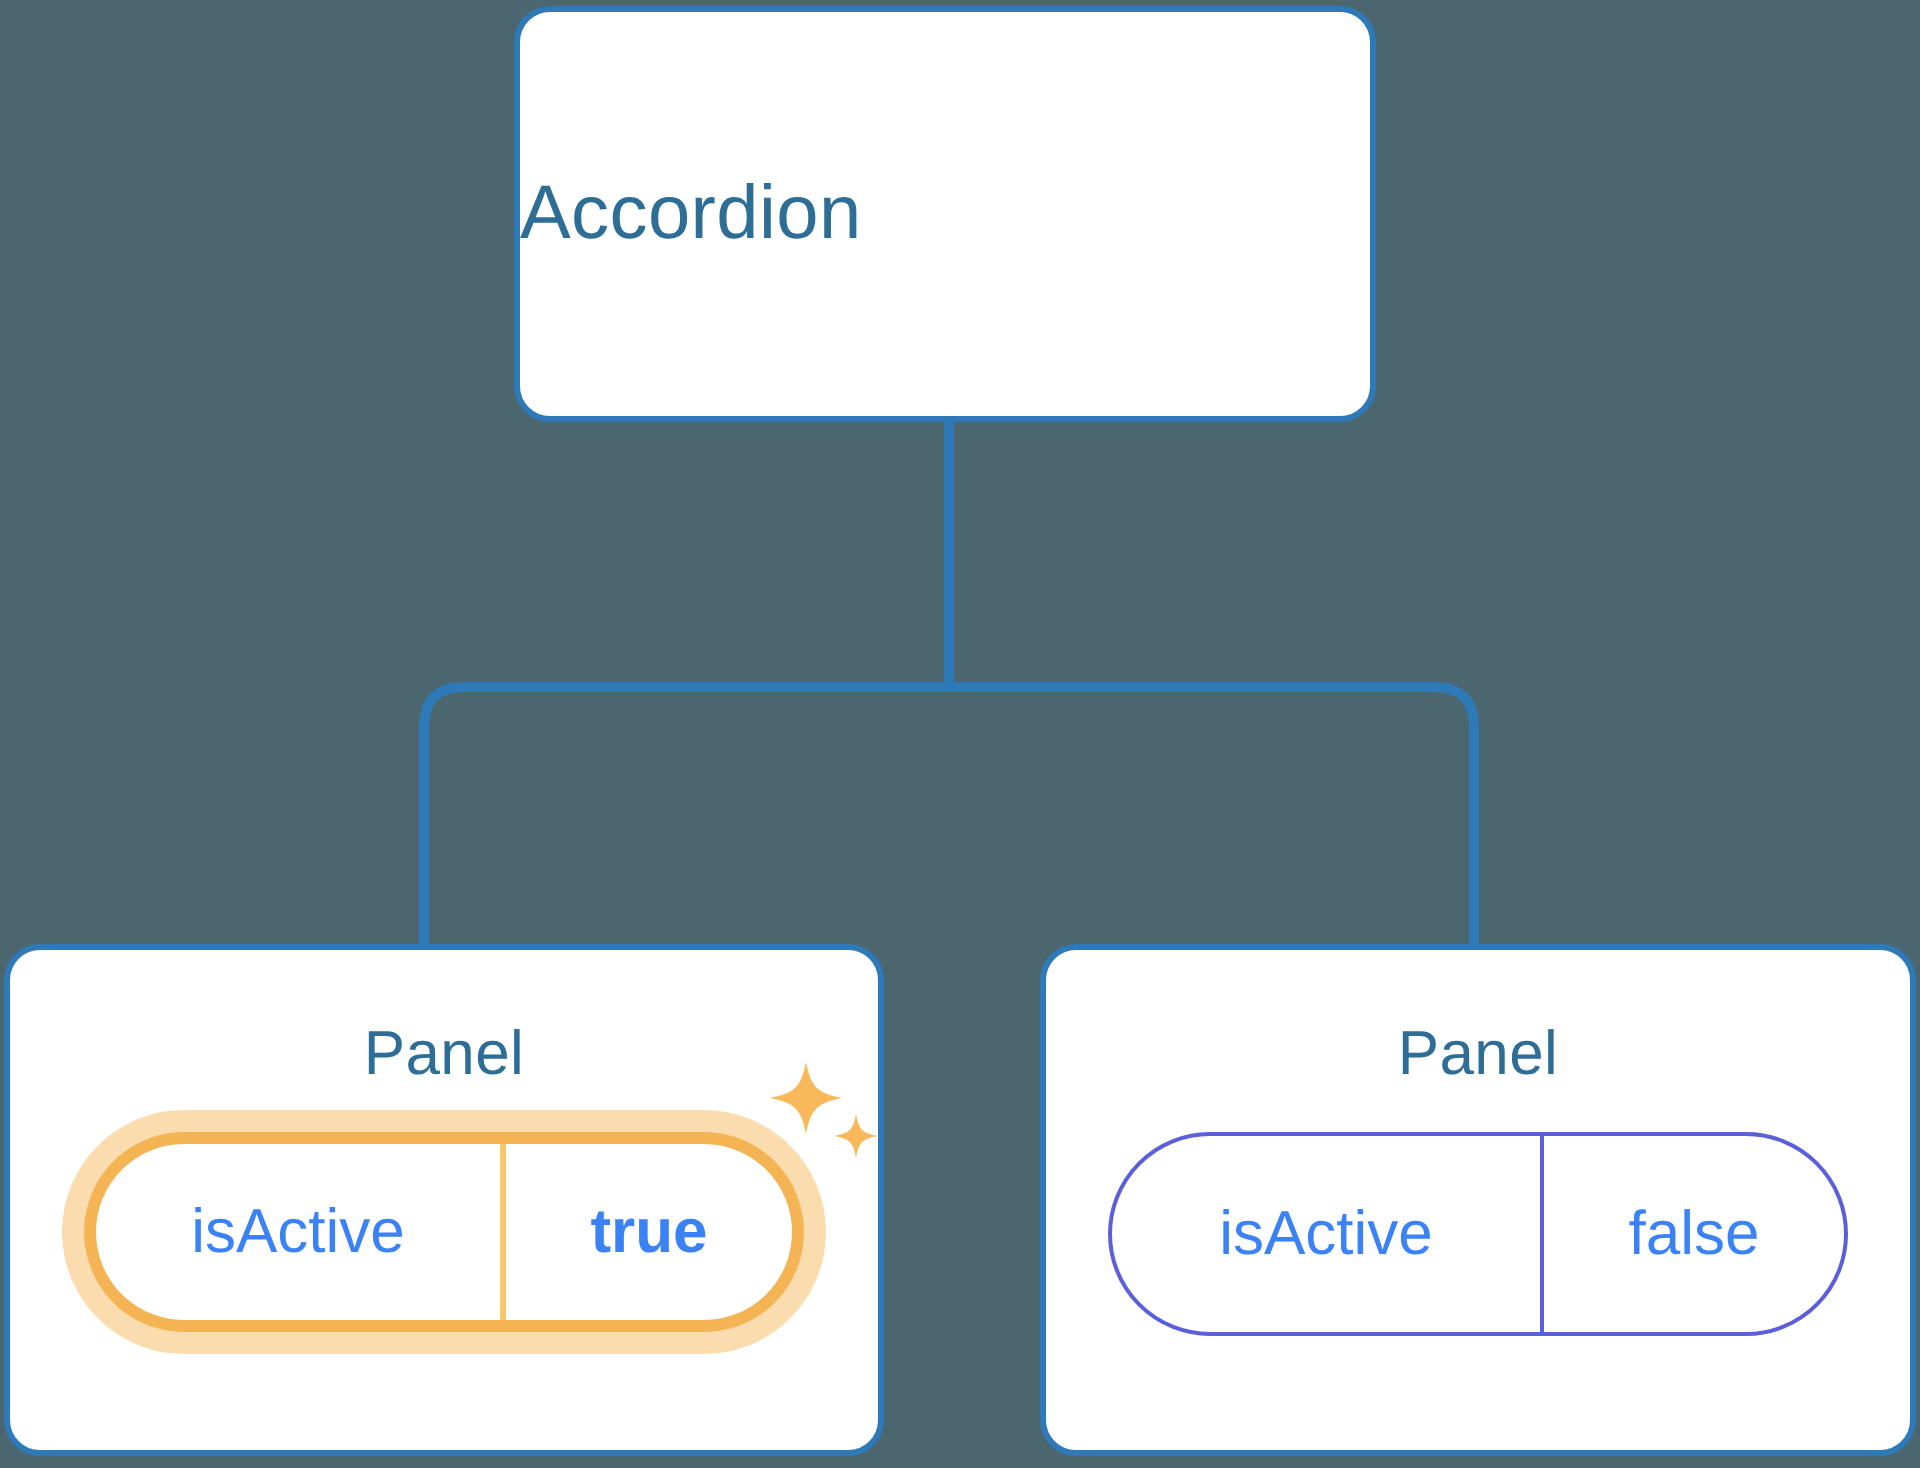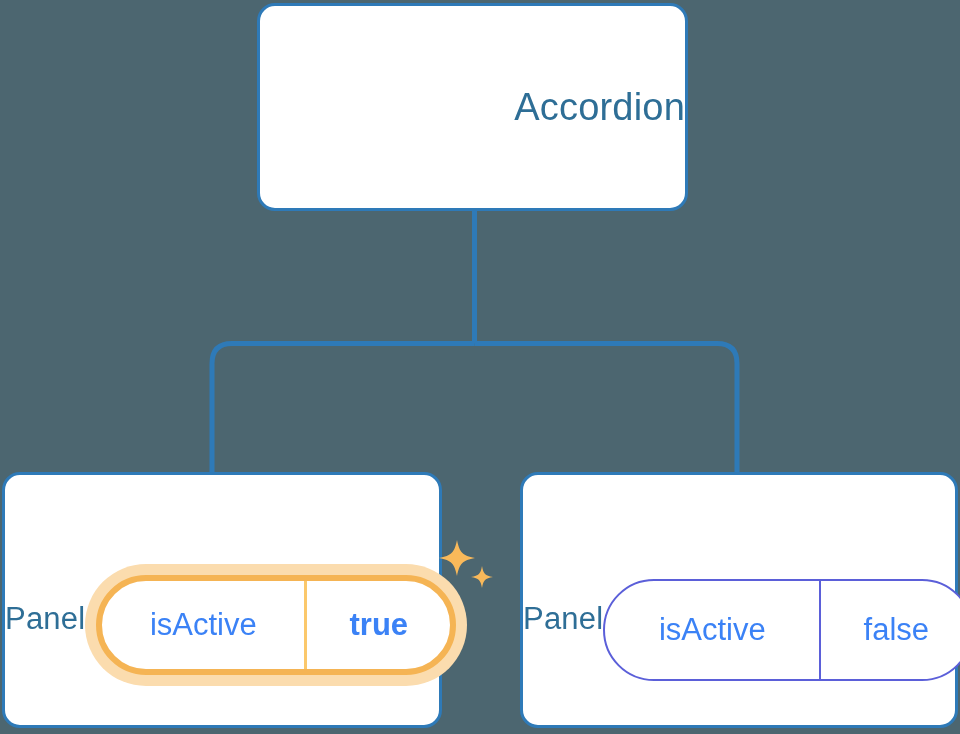--- a/index.html
+++ b/index.html
@@ -43,32 +43,32 @@
   }
 
   
   #root-node {
     left: 257px;
     top: 3px;
     width: 431px;
     height: 208px;
     display: flex;
     align-items: center;
-    justify-content: flex-end;
+    justify-content: flex-start;
   }
   .root-title {
     font-size: 38px;
     color: #2E6E96;
     letter-spacing: 0.2px;
   }
 
   
   .panel-node {
     display: flex;
-    flex-direction: row;
+    flex-direction: column;
     align-items: center;
     padding-top: 36px;
   }
   #panel-node-0 {
     left: 2px;
     top: 472px;
     width: 440px;
     height: 256px;
   }
   #panel-node-1 {

